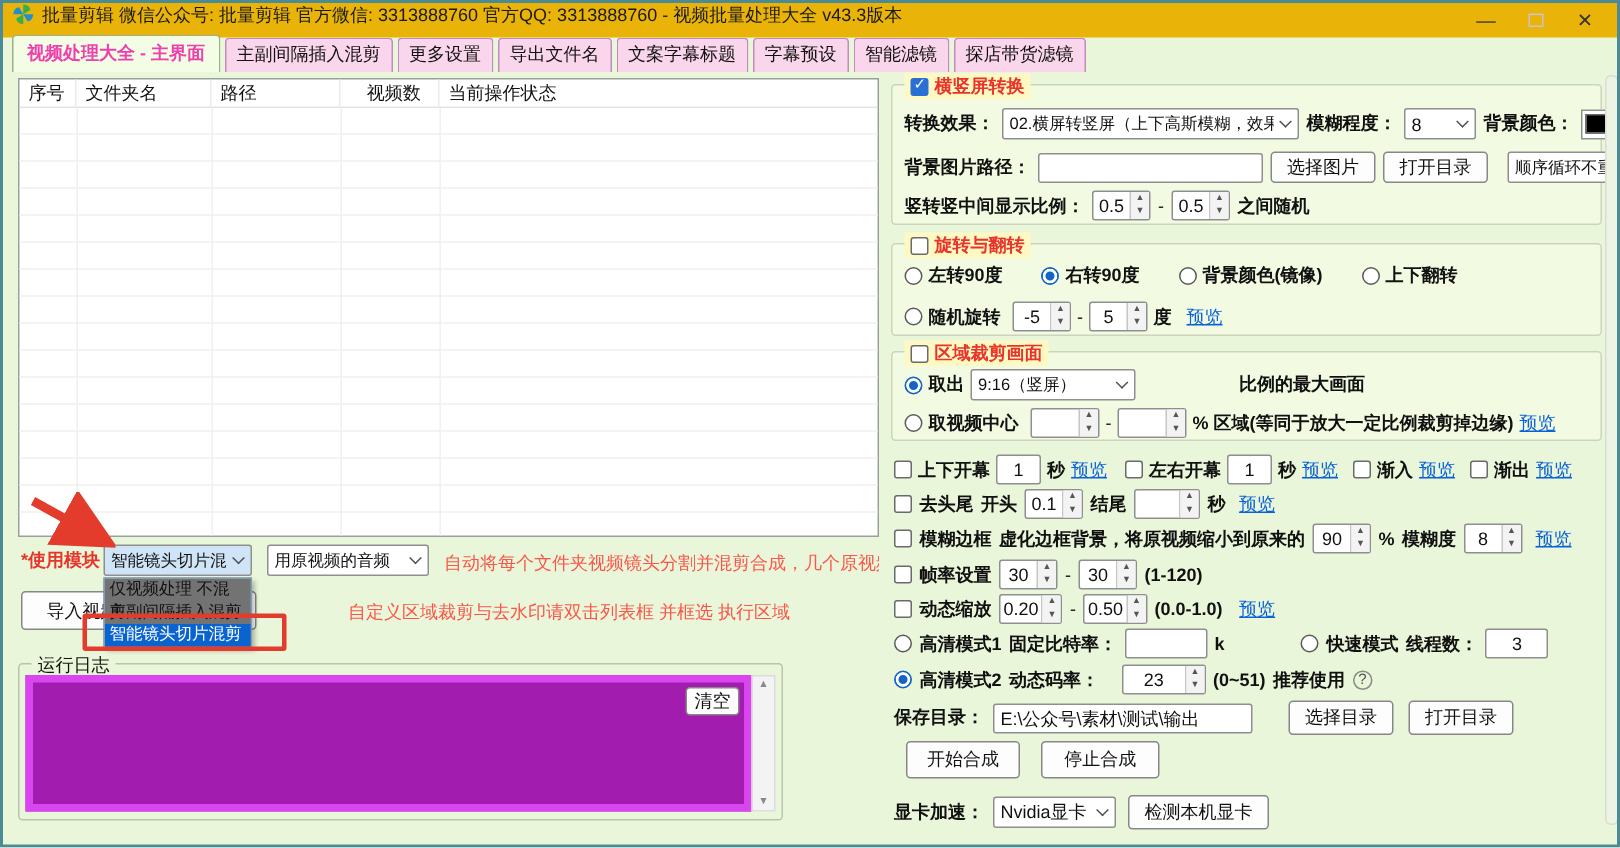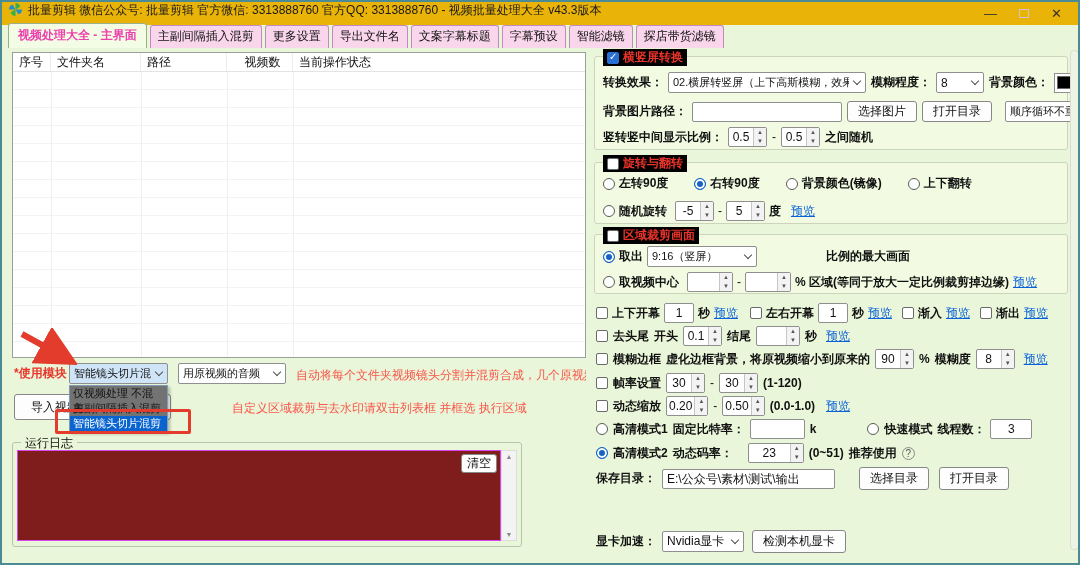--- a/index.html
+++ b/index.html
@@ -47,28 +47,28 @@
   .tbody { position:relative; height:285px;
     background-image:repeating-linear-gradient(to bottom, transparent 0 17px, #f3f3f3 17px 18px); }
   .vline { position:absolute; top:0; bottom:0; width:1px; background:#f0f0f0; }
 
   
   .list { position:absolute; left:67px; top:383px; width:99px; background:#737373; border:1px solid #7f9db9; box-shadow:2px 2px 3px rgba(0,0,0,.25); z-index:9; }
   .list .item { height:15px; line-height:15px; font-size:11px; padding:0 3px; }
   .list .item.sel { background:#0a64cf; color:#fff; }
   .loggroup { position:absolute; left:10px; top:440px; width:510px; height:105px; border:1px solid #b9c4ae; border-radius:3px; }
   .loggroup .glabel { position:absolute; left:8px; top:-8px; background:#e9f6d9; padding:0 4px; }
-  .logarea { position:absolute; left:4px; top:7px; right:20px; bottom:5px; background:#7f1d1d; border:1px solid #d946ef; }
+  .logarea { position:absolute; left:4px; top:7px; right:20px; bottom:5px; background:#a21caf; border:5px solid #d946ef; }
   .logscroll { position:absolute; right:4px; top:7px; width:16px; bottom:5px; background:#f3f3f3; border:1px solid #dcdcdc; display:flex; flex-direction:column; justify-content:space-between; align-items:center; padding:2px 0; }
   .logscroll span { font-size:7px; color:#888; }
   .clearbtn { position:absolute; right:3px; top:3px; height:19px; padding:0 5px; }
 
   
   .sect { position:absolute; left:592px; width:474px; background:#f2fbe2; border:1px solid #ccd5bb; border-radius:3px; }
-  .shead { position:absolute; left:8px; top:-8px; background:#000000; display:flex; align-items:center; gap:4px; padding:0 4px; }
+  .shead { position:absolute; left:8px; top:-8px; background:#fef9c3; display:flex; align-items:center; gap:4px; padding:0 4px; }
   .stitle { color:#e8342a; font-weight:bold; }
   .swatch { width:20px; height:13px; background:#000; border:1px solid #666; }
   .cpick { display:inline-flex; align-items:center; background:#fff; border:1px solid #8f8f8f; height:20px; padding:1px 2px; gap:2px; }
   .cpick .da { font-size:8px; color:#333; background:#e8e8e8; border:1px solid #aaa; width:13px; height:15px; line-height:15px; text-align:center; }
   .help { flex:none; width:13px; height:13px; border:1px solid #8a8a8a; border-radius:50%; color:#555; font-size:10px; display:inline-flex; align-items:center; justify-content:center; }
   .rstrip { position:absolute; left:1068px; top:48px; width:9px; height:500px; background:#edf4e3; border:1px solid #d9ded0; border-radius:4px; }
 
   
   .annobox { position:absolute; left:53px; top:407px; width:136px; height:25px; border:3px solid #e33b2c; border-radius:2px; z-index:11; }
   .annoarrow { position:absolute; left:13px; top:326px; z-index:12; }
@@ -440,20 +440,28 @@
     <span class="lbl">保存目录：</span>
     <span class="inp" style="width:173px">E:\公众号\素材\测试\输出</span>
     <span class="btn" style="margin-left:18px">
         <span>选择目录</span>
       </span>
     <span class="btn" style="margin-left:4px">
         <span>打开目录</span>
       </span>
   </div>
 
+  <div class="row" style="left:602px; top:492px; gap:14px;">
+    <span class="btn" style="width:76px; height:25px">
+        <span>开始合成</span>
+      </span>
+    <span class="btn" style="width:79px; height:25px">
+        <span>停止合成</span>
+      </span>
+  </div>
 
   <div class="row" style="left:594px; top:528px; gap:6px;">
     <span class="lbl">显卡加速：</span>
     <span class="combo" style="width:82px">
       <span class="val">Nvidia显卡</span>
         <span class="chev"></span>
     </span>
     <span class="btn" style="margin-left:2px">
         <span>检测本机显卡</span>
       </span>

